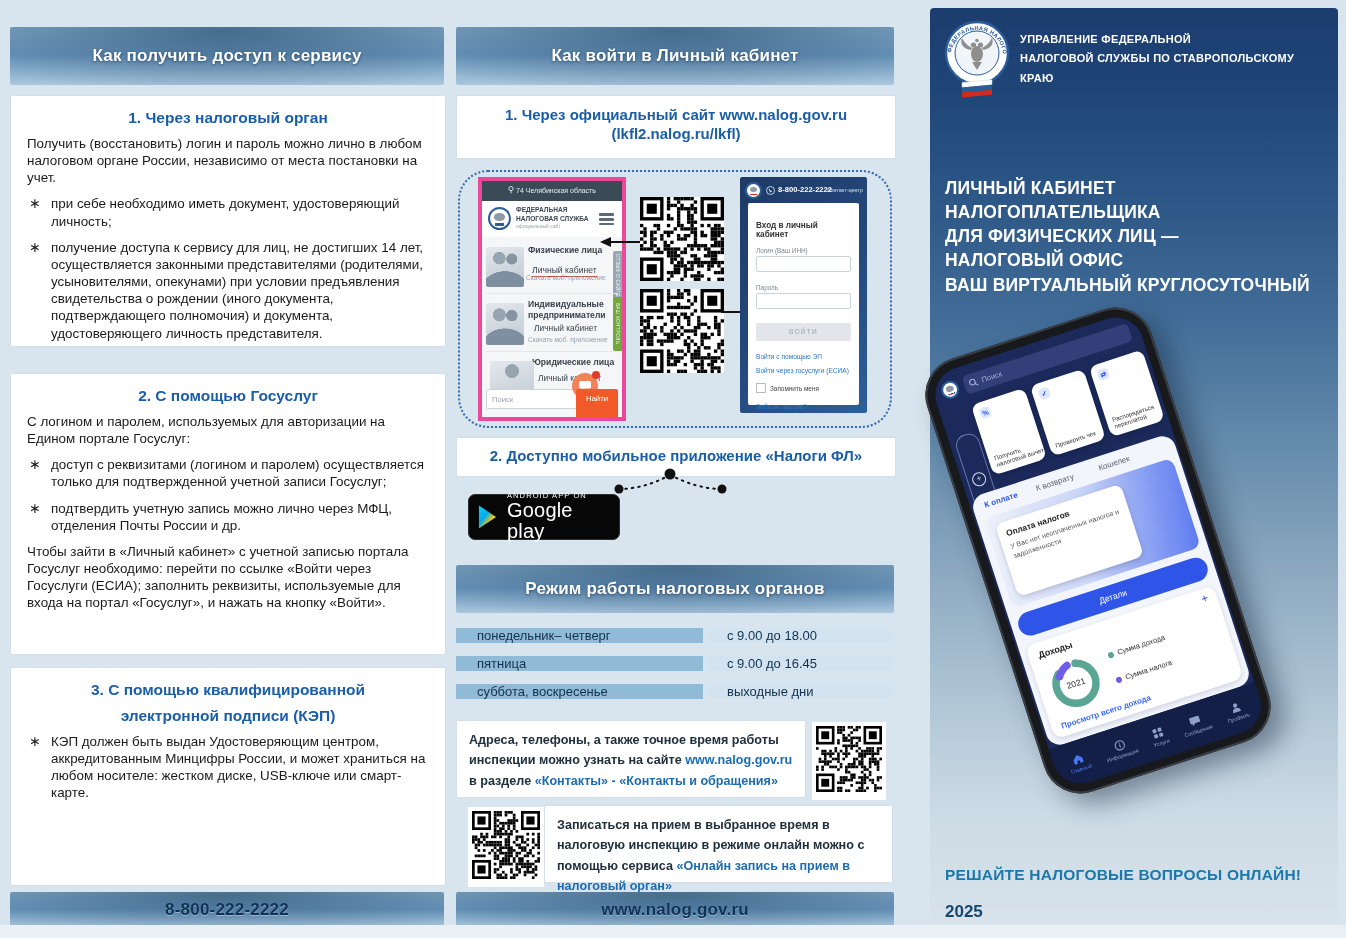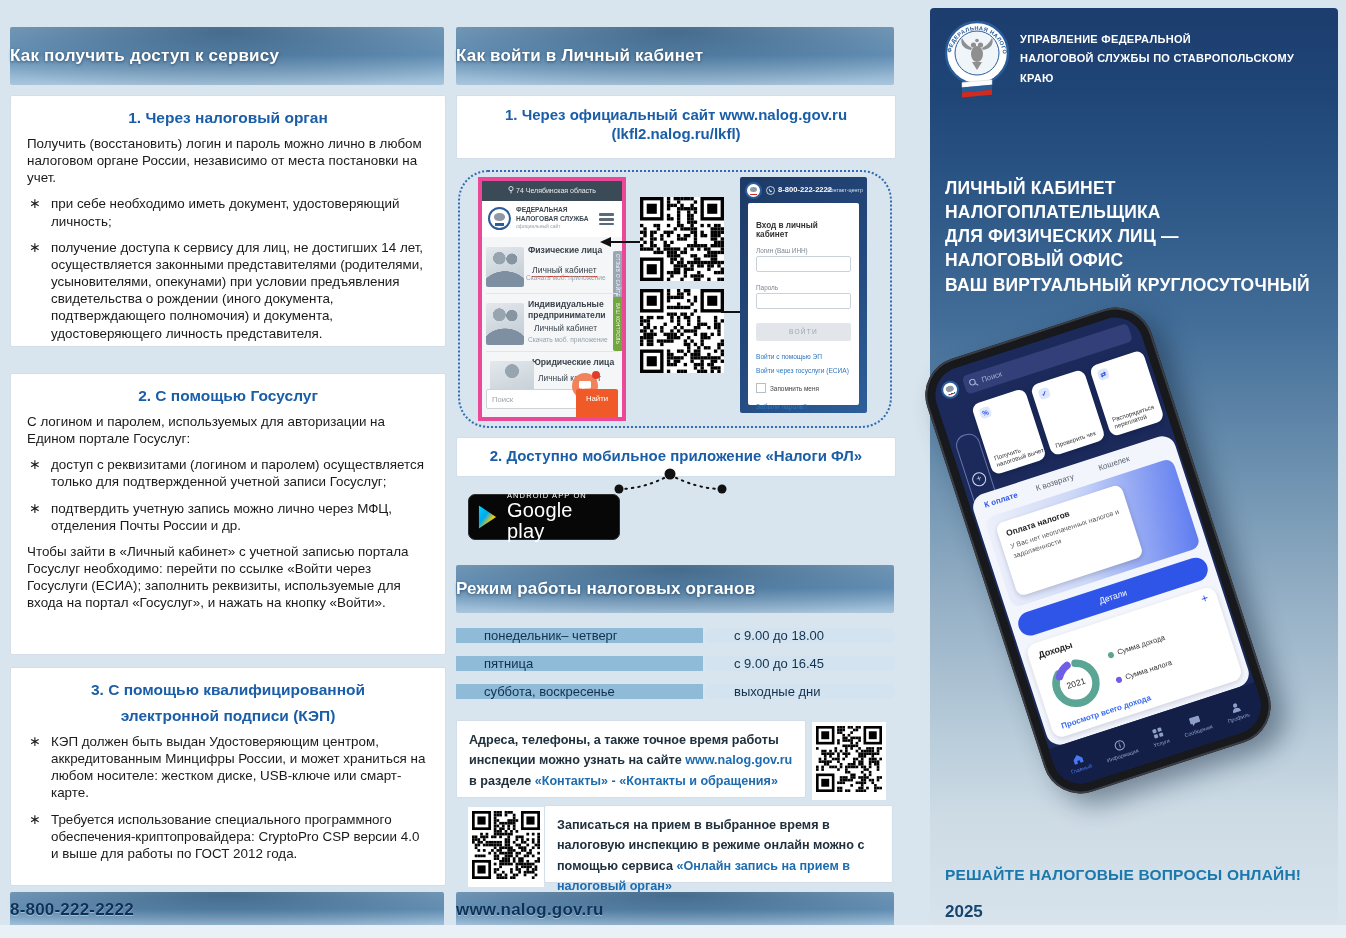--- a/index.html
+++ b/index.html
@@ -4,21 +4,21 @@
 <style>
   html,body{margin:0;padding:0}
   body{width:1346px;height:938px;position:relative;overflow:hidden;
        background:#d9e5ee;font-family:"Liberation Sans",sans-serif;color:#1a1a1a}
   .abs{position:absolute}
   
   .band{position:absolute;border-radius:2px;
     background-image:radial-gradient(120% 170% at 50% 8%,rgba(21,58,92,.55),rgba(21,58,92,0) 62%),
                      linear-gradient(180deg,#86abc9 0%,#6d9ac0 48%,#a9c6dc 100%);}
   .band .bt{position:absolute;left:0;right:0;top:50%;transform:translateY(-52%);
-    font-weight:bold;font-size:17px;color:#fff;
+    text-align:center;font-weight:bold;font-size:17px;color:#fff;
     text-shadow:0 1px 3px rgba(10,35,60,.55);letter-spacing:.2px}
   .band .bt.dark{color:#0e3257;text-shadow:0 1px 0 rgba(255,255,255,.35)}
   
   .whitebox{position:absolute;background:#fff;border:1px solid #d3dee8;border-radius:2px}
   .h-blue{font-weight:bold;color:#1b5ea8;font-size:15.5px;text-align:center;margin:13px 10px 8px}
   .body-p{font-size:13.4px;line-height:1.28;margin:0 16px 9px}
   ul.bul{list-style:none;margin:0 16px 0 16px;padding:0}
   ul.bul li{position:relative;padding-left:24px;margin-bottom:9px;font-size:13.4px;line-height:1.28}
   ul.bul li::before{content:"\2217";position:absolute;left:2px;top:0;font-size:14px}
   
@@ -57,21 +57,21 @@
   
   .badge{position:absolute;background:#070707;border:1px solid #2e2e2e;border-radius:7px;color:#fff;
      display:flex;align-items:center;padding:0 8px;box-sizing:border-box}
   .badge .txt{margin-left:9px;line-height:1.05}
   .badge .small{font-size:7.5px;letter-spacing:1.1px}
   .badge .small2{font-size:9px;letter-spacing:.2px}
   .badge .big{font-size:19px;letter-spacing:.2px;font-weight:bold}
   
   .trow{position:absolute;left:0;height:25px}
   .tcell{position:absolute;top:0;bottom:10px;font-size:13px;font-weight:500;color:#12314e;
-     display:flex;align-items:center;padding:0 28px;box-sizing:border-box}
+     display:flex;align-items:center;padding:0 21px;box-sizing:border-box}
   .tl{left:0;width:247px;background:#8fbbd8}
   .tr{left:250px;right:0;background:#d3e4f0}
   
   .info{position:absolute;background:#fff;border:1px solid #d3dee8;border-radius:2px;
      font-size:12.6px;line-height:1.62;font-weight:600;color:#20303d;padding:9px 12px;box-sizing:border-box}
   .info .lnk{color:#1e6cb0}
   .info .bld{color:#1e6cb0}
   .qrpad{position:absolute;background:#fff;padding:4px}
   
   .rpanel{position:absolute;left:930px;top:8px;width:408px;height:917px;border-radius:4px;
@@ -140,21 +140,20 @@
       <li>подтвердить учетную запись можно лично через МФЦ, отделения Почты России и др.</li>
     </ul>
     <p class="body-p">Чтобы зайти в «Личный кабинет» с учетной записью портала Госуслуг необходимо: перейти по ссылке «Войти через Госуслуги (ЕСИА); заполнить реквизиты, используемые для входа на портал «Госуслуг», и нажать на кнопку «Войти».</p>
   </div>
 
   <div class="whitebox" style="left:0;top:667px;width:434px;height:217px">
     <div class="h-blue" style="margin-bottom:0">3. С помощью квалифицированной</div>
     <div class="h-blue" style="margin-top:8px">электронной подписи (КЭП)</div>
     <ul class="bul">
       <li>КЭП должен быть выдан Удостоверяющим центром, аккредитованным Минцифры России, и может храниться на любом носителе: жестком диске, USB-ключе или смарт-карте.</li>
-      <li>Требуется использование специального программного обеспечения-криптопровайдера: CryptoPro CSP версии 4.0 и выше для работы по ГОСТ 2012 года.</li>
     </ul>
   </div>
 
   <div class="band" style="left:0;top:892px;width:434px;height:36px">
     <div class="bt dark">8-800-222-2222</div>
   </div>
 </div>
 
 <div class="abs" style="left:456px;top:0;width:438px;height:938px">
   <div class="band" style="left:0;top:27px;width:438px;height:58px">

